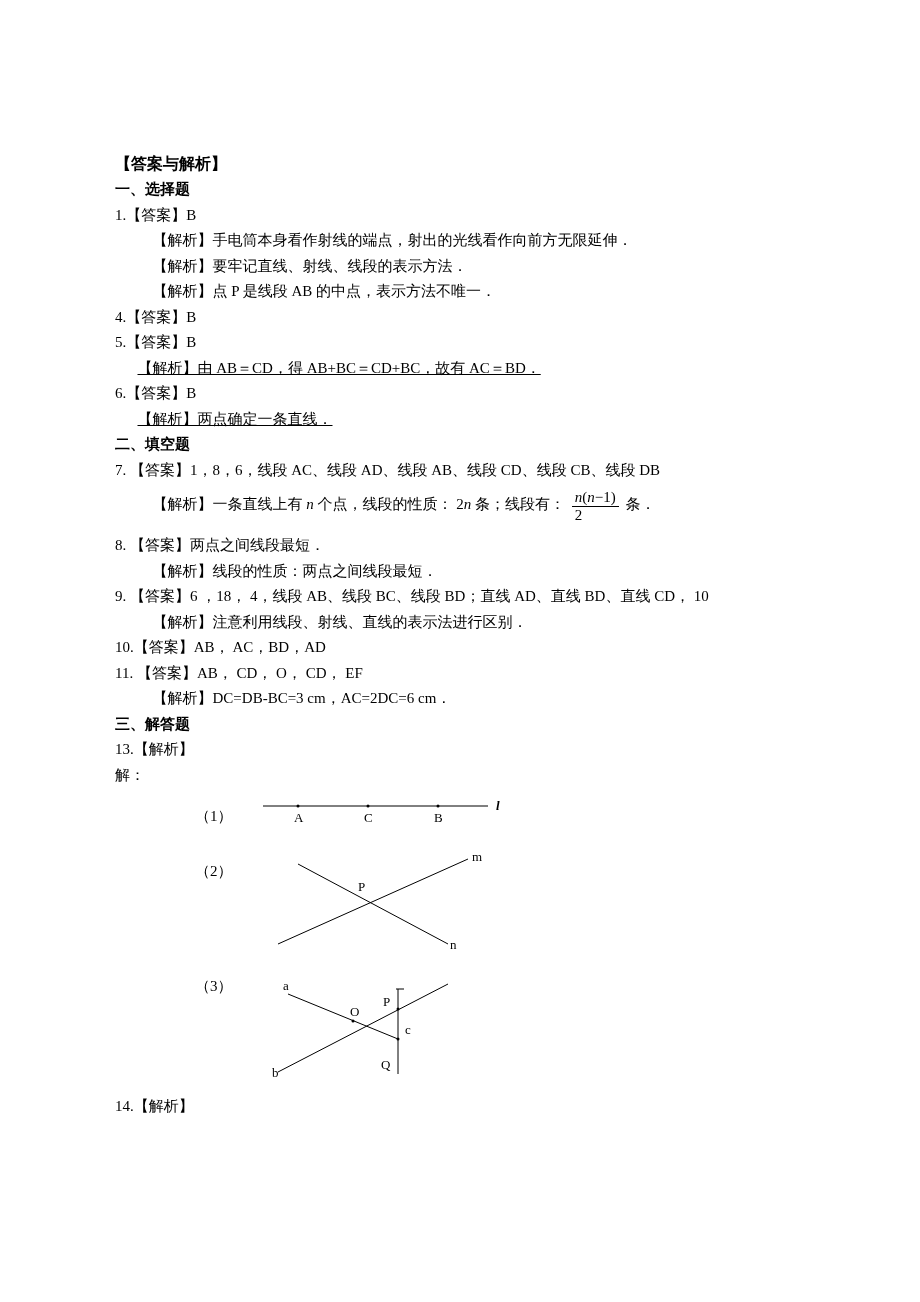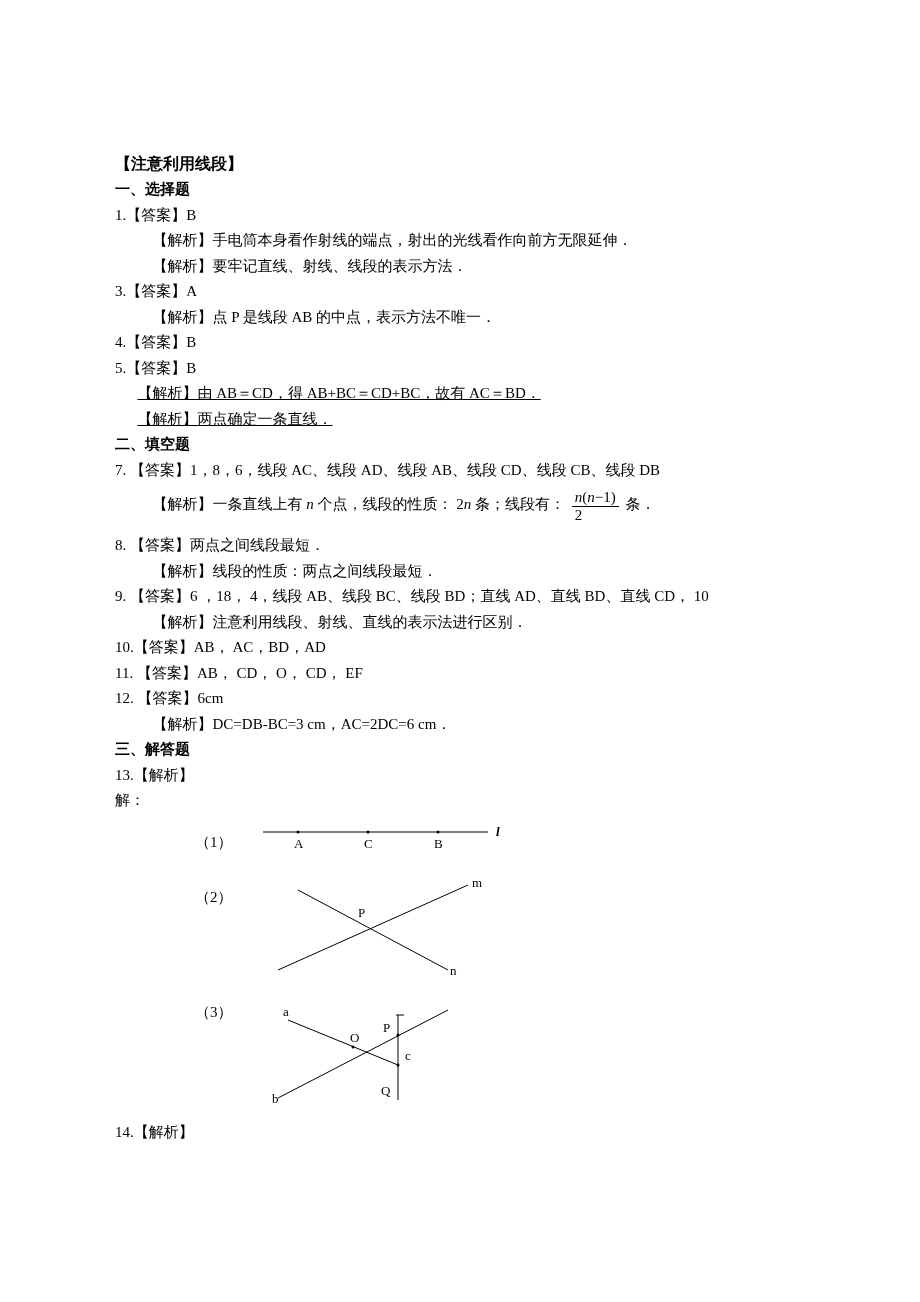--- a/index.html
+++ b/index.html
@@ -55,48 +55,48 @@
       font-family: "SimSun", serif;
       margin-top: 10px;
     }
     svg text { font-family: "Times New Roman", serif; font-size: 13px; }
   </style>
 </head>
 <body>
 
 <div class="page">
 
-  <div class="title-main">【注意利用线段】</div>
+  <div class="title-main">【答案与解析】</div>
 
   <div class="sec-title">一、选择题</div>
 
   <div class="q">
     <div>1.【答案】B</div>
     <div class="ana">【解析】手电筒本身看作射线的端点，射出的光线看作向前方无限延伸．</div>
   </div>
 
   <div class="q">
     <div class="ana">【解析】要牢记直线、射线、线段的表示方法．</div>
   </div>
 
   <div class="q">
-    <div>3.【答案】A</div>
     <div class="ana">【解析】点 P 是线段 AB 的中点，表示方法不唯一．</div>
   </div>
 
   <div class="q">
     <div>4.【答案】B</div>
   </div>
 
   <div class="q">
     <div>5.【答案】B</div>
     <div class="indent">【解析】由 AB＝CD，得 AB+BC＝CD+BC，故有 AC＝BD．</div>
   </div>
 
   <div class="q">
+    <div>6.【答案】B</div>
     <div class="indent">【解析】两点确定一条直线．</div>
   </div>
 
   <div class="sec-title">二、填空题</div>
 
   <div class="q">
     <div>7.  【答案】1，8，6，线段 AC、线段 AD、线段 AB、线段 CD、线段 CB、线段 DB</div>
     <div class="ana" style="margin-top:6px; margin-bottom:10px;">
       <span>【解析】一条直线上有</span>
       <span class="serif" style="font-style:italic;">n</span>
@@ -121,21 +121,20 @@
     <div class="ana">【解析】注意利用线段、射线、直线的表示法进行区别．</div>
   </div>
 
   <div class="q">
     <div>10.【答案】AB，  AC，BD，AD</div>
   </div>
   <div class="q">
     <div>11. 【答案】AB，    CD，    O，    CD，    EF</div>
   </div>
   <div class="q">
-    <div>12. 【答案】6cm</div>
     <div class="ana">【解析】DC=DB-BC=3 cm，AC=2DC=6 cm．</div>
   </div>
 
   <div class="sec-title">三、解答题</div>
 
   <div class="q">
     <div>13.【解析】</div>
   </div>
   <div>解：</div>
 

